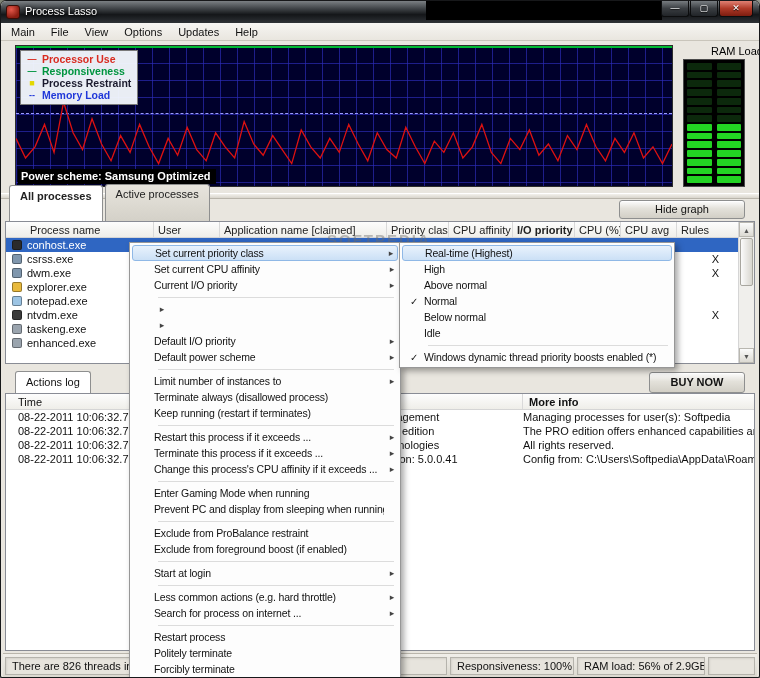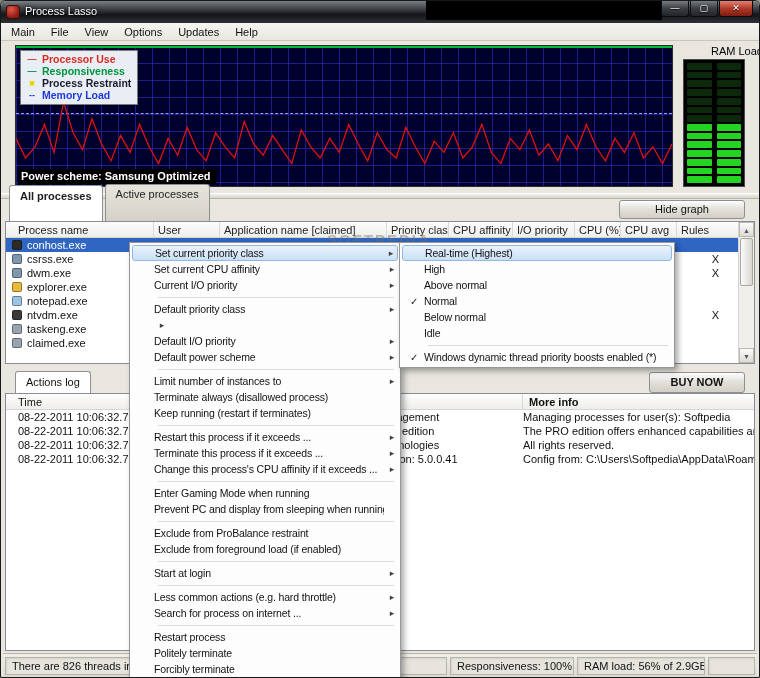--- a/index.html
+++ b/index.html
@@ -78,26 +78,26 @@
     text-align:center; color:#111; box-shadow:inset 0 1px 0 #fff; }
   .hide-graph { position:absolute; right:14px; top:1px; width:126px; height:19px; line-height:17px; }
 
   
   .process-panel { position:absolute; left:4px; right:4px; top:220px; height:143px;
     background:#fff; border:1px solid #898c95; }
   .phead { display:flex; height:16px; background:linear-gradient(#fdfdfd,#efeee9);
     border-bottom:1px solid #d5d5d5; padding-left:12px; }
   .phead > span { display:block; border-right:1px solid #d9d9d9; padding:2px 0 0 4px;
     white-space:nowrap; overflow:hidden; color:#222; }
-  .phead > span:nth-of-type(1){ width:148px; margin-left:-12px; padding-left:12px; }
+  .phead > span:nth-of-type(1){ width:148px; margin-left:-12px; padding-left:24px; }
   .phead > span:nth-of-type(2){ width:66px; }
   .phead > span:nth-of-type(3){ width:167px; }
   .phead > span:nth-of-type(4){ width:62px; }
   .phead > span:nth-of-type(5){ width:64px; }
-  .phead > span:nth-of-type(6){ width:62px; }
+  .phead > span:nth-of-type(6){ width:62px;font-weight:bold; }
   .phead > span:nth-of-type(7){ width:46px; }
   .phead > span:nth-of-type(8){ width:56px; }
   .phead > span:nth-of-type(9){ flex:1; border-right:none; }
   .prow { display:flex; height:14px; align-items:center; padding-left:12px; }
   .prow > span { display:block; white-space:nowrap; overflow:hidden; }
   .prow > span:nth-of-type(1){ width:148px; margin-left:-12px; padding-left:4px; display:flex; align-items:center; }
   .prow > span:nth-of-type(2){ width:66px; }
   .prow > span:nth-of-type(3){ width:167px; }
   .prow > span:nth-of-type(4){ width:62px; }
   .prow > span:nth-of-type(5){ width:64px; }
@@ -396,21 +396,21 @@
           <span></span>
           <span></span>
           <span></span>
           <span>1%</span>
           <span></span>
         </div>
 
         <div class="prow">
           <span>
             <i class="picon" style="background: rgb(154, 164, 174);"></i>
-            <span>claimed.exe</span>
+            <span>enhanced.exe</span>
           </span>
           <span></span>
           <span></span>
           <span></span>
           <span></span>
           <span></span>
           <span></span>
           <span></span>
           <span></span>
         </div>
@@ -494,21 +494,20 @@
       </div>
 
       <div class="mrow sep">
         <span class="mcheck"></span>
         <span class="mlabel"></span>
         <span class="marrow"></span>
       </div>
 
       <div class="mrow">
         <span class="mcheck"></span>
-        <span class="mlabel">Default priority class</span>
         <span class="marrow">▸</span>
       </div>
 
       <div class="mrow">
         <span class="mcheck"></span>
         <span class="marrow">▸</span>
       </div>
 
       <div class="mrow">
         <span class="mcheck"></span>
@@ -595,21 +594,21 @@
       </div>
 
       <div class="mrow">
         <span class="mcheck"></span>
         <span class="mlabel">Exclude from ProBalance restraint</span>
         <span class="marrow"></span>
       </div>
 
       <div class="mrow">
         <span class="mcheck"></span>
-        <span class="mlabel">Exclude from foreground load (if enabled)</span>
+        <span class="mlabel">Exclude from foreground boost (if enabled)</span>
         <span class="marrow"></span>
       </div>
 
       <div class="mrow sep">
         <span class="mcheck"></span>
         <span class="mlabel"></span>
         <span class="marrow"></span>
       </div>
 
       <div class="mrow">

